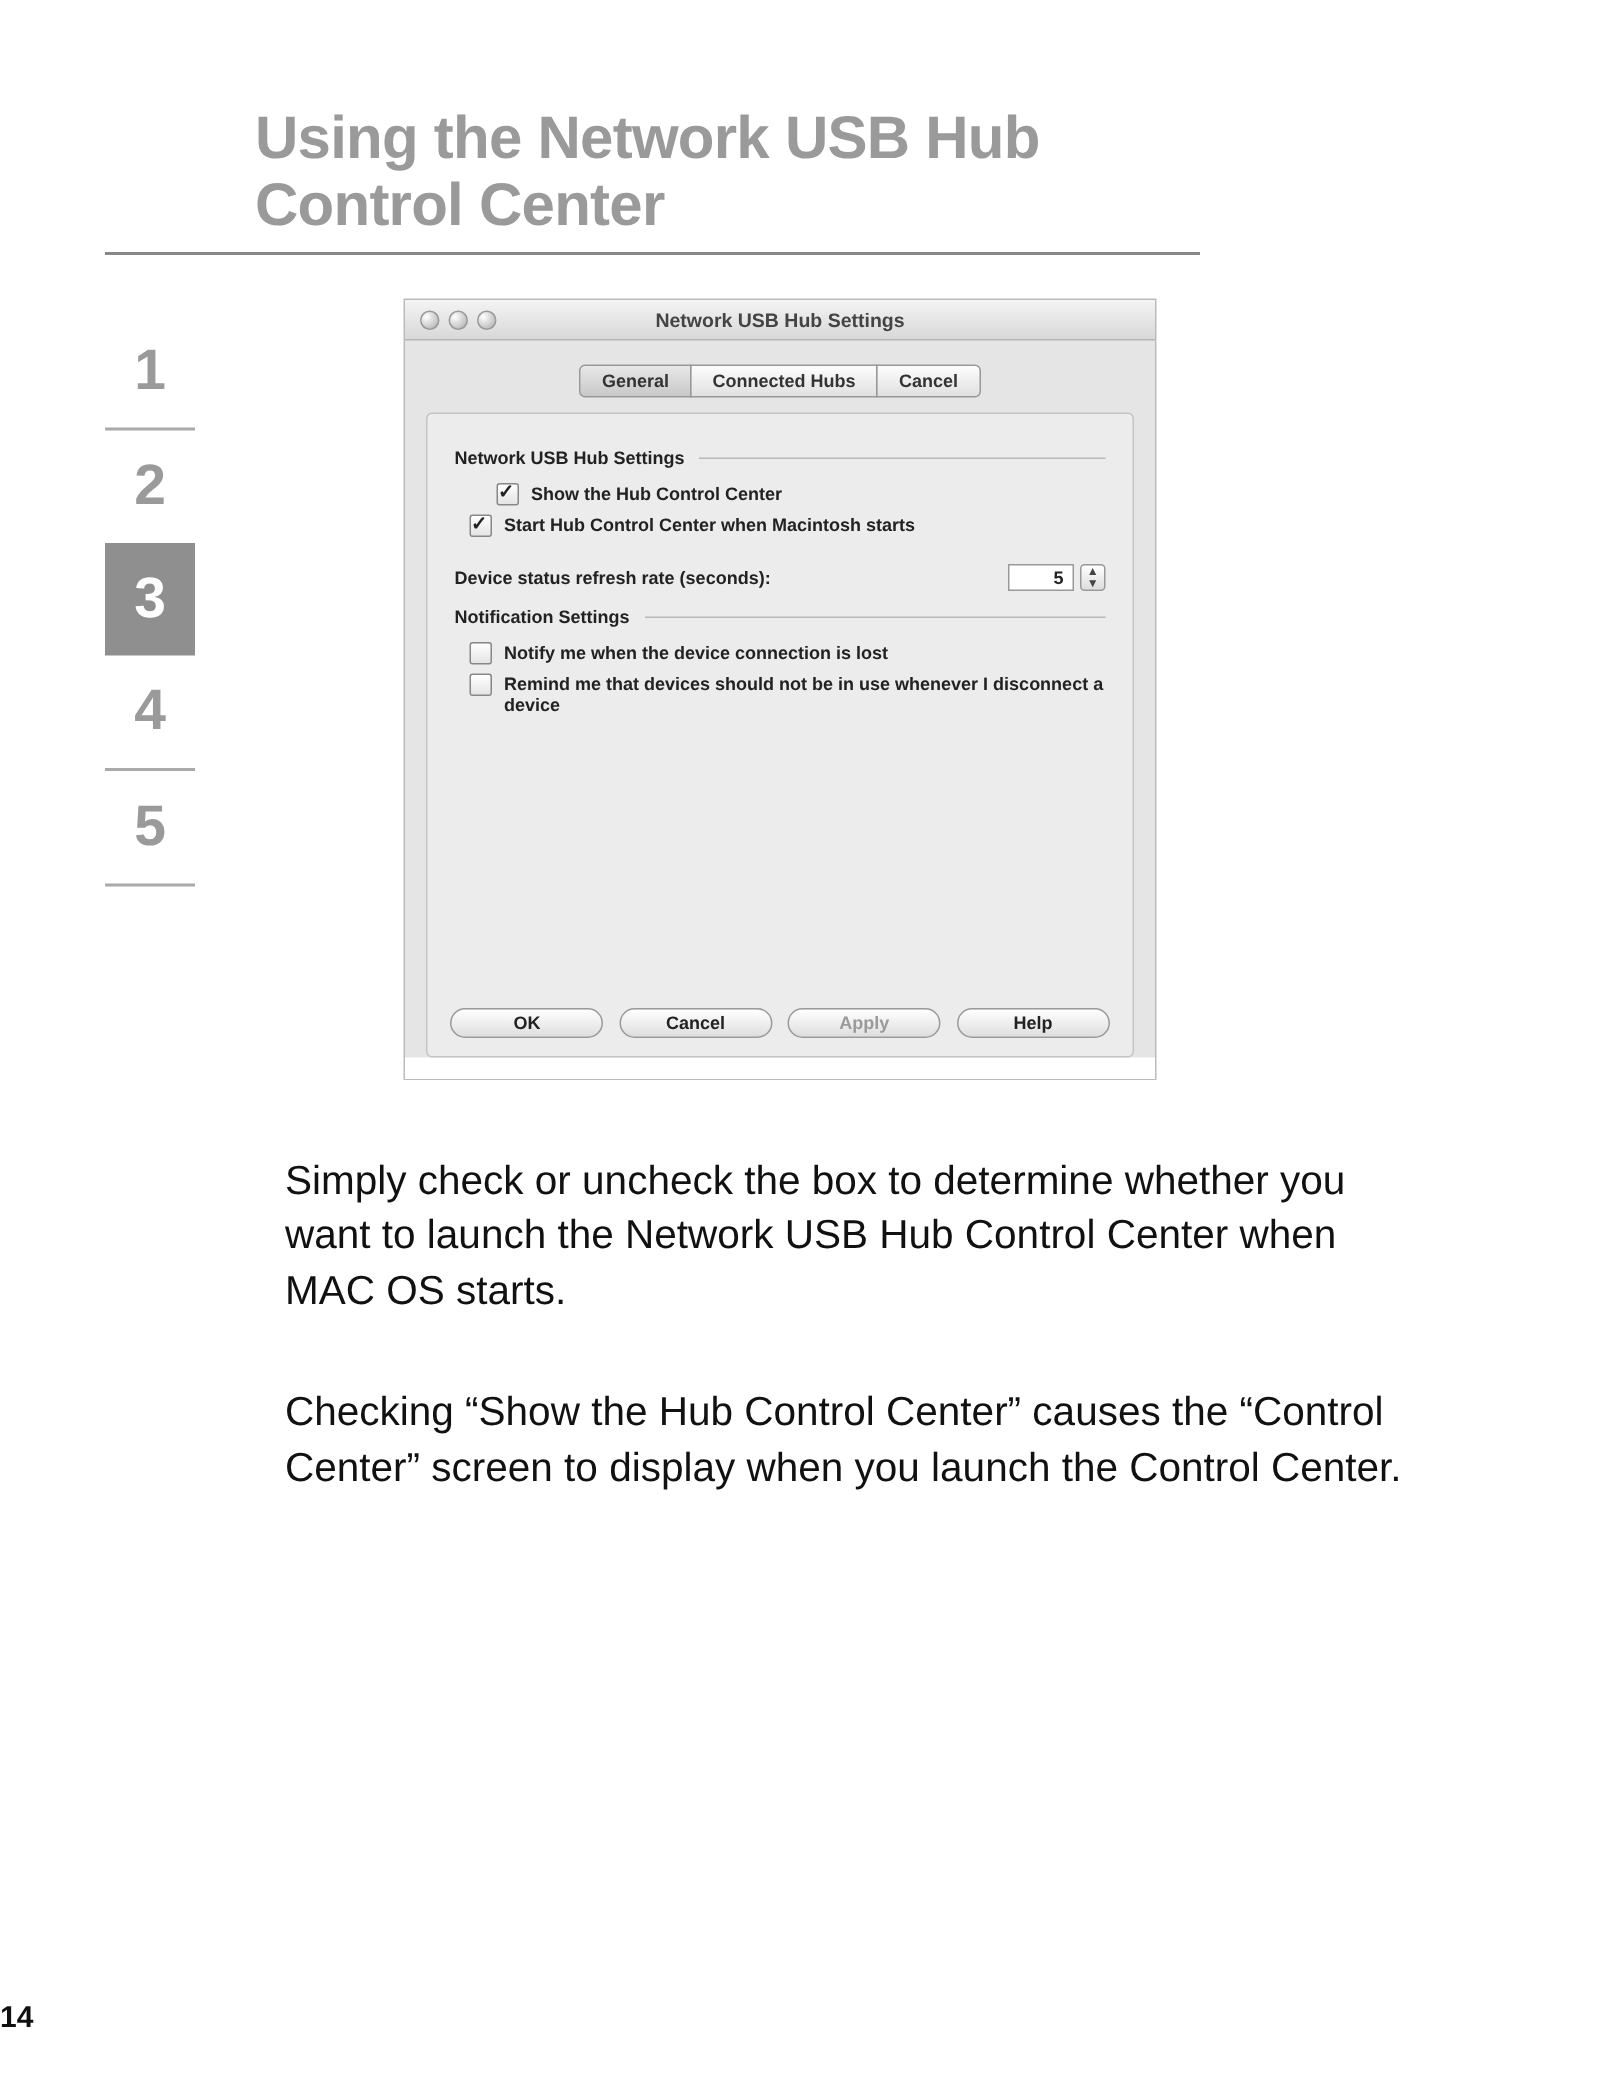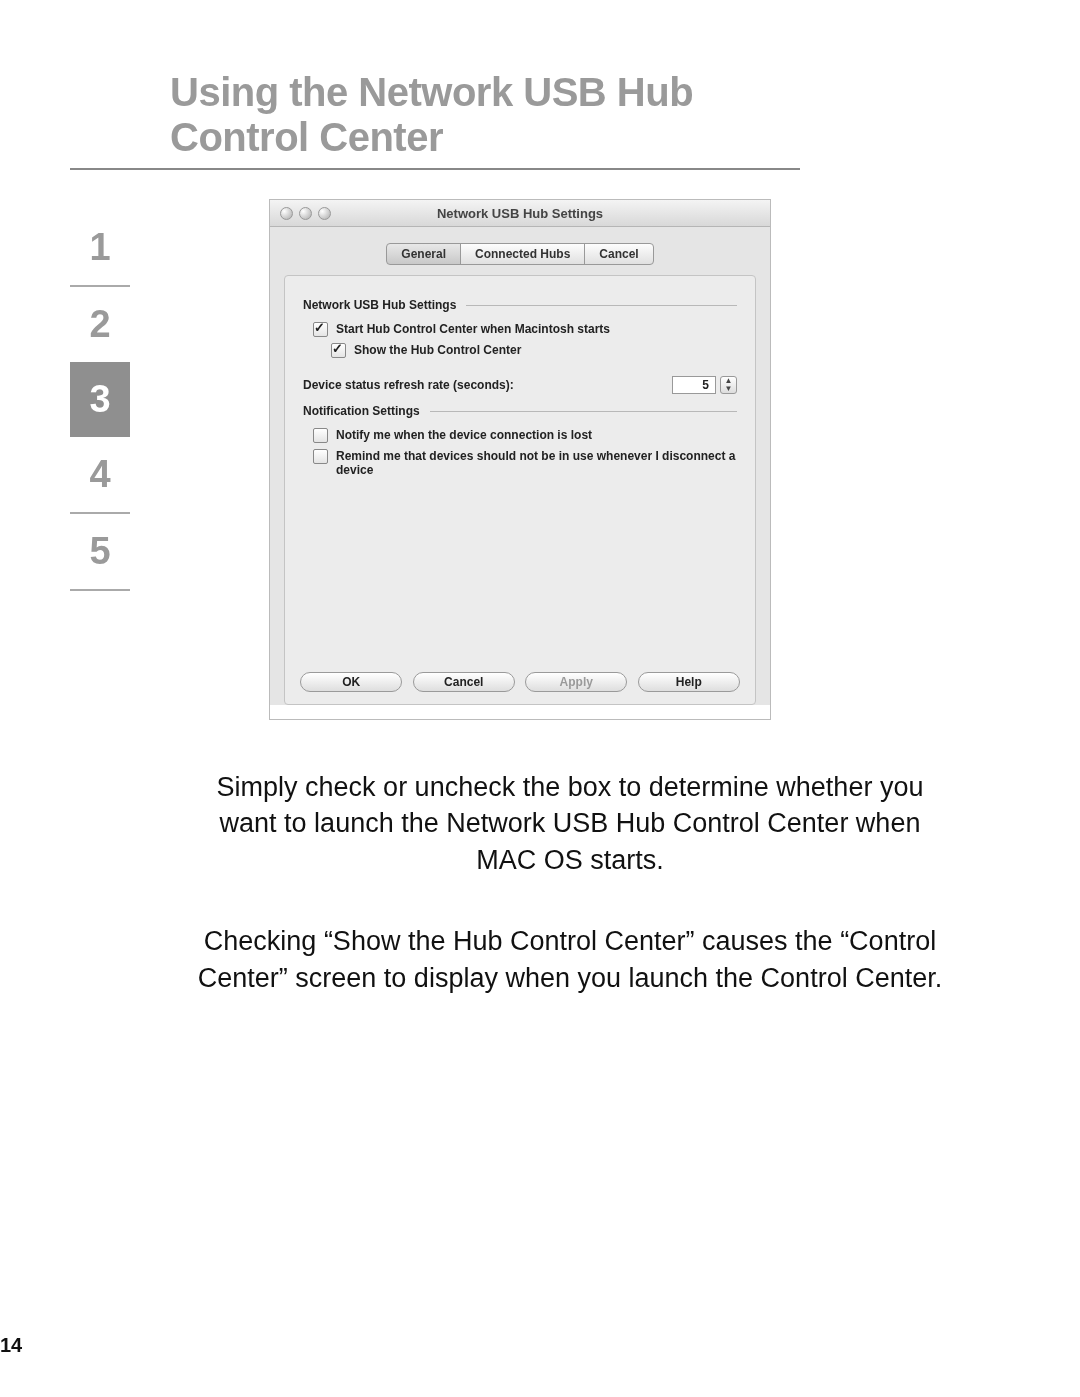--- a/index.html
+++ b/index.html
@@ -214,21 +214,20 @@
   .aqua-btn.disabled { color: #9a9a9a; }
 
   
   .doc-text {
     margin: 50px 0 0 120px;
     width: 760px;
     font-family: "Helvetica Neue", Helvetica, Arial, sans-serif;
     font-size: 27px;
     line-height: 1.35;
     color: #111;
-    text-align: center;
   }
   .doc-text p { margin: 0 0 45px; }
   .page-number {
     position: absolute;
     bottom: 40px;
     left: 0; right: 0;
     text-align: left;
     font-size: 20px;
     color: #111;
     font-weight: bold;
@@ -267,27 +266,27 @@
           <div class="seg">Cancel</div>
         </div>
 
         <div class="panel">
 
           <div class="group-label">
             <span>Network USB Hub Settings</span>
             <span class="line"></span>
           </div>
 
+          <div class="chk-row indent2">
+            <div class="chk checked"></div>
+            <span>Show the Hub Control Center</span>
+          </div>
           <div class="chk-row indent1">
             <div class="chk checked"></div>
             <span>Start Hub Control Center when Macintosh starts</span>
-          </div>
-          <div class="chk-row indent2">
-            <div class="chk checked"></div>
-            <span>Show the Hub Control Center</span>
           </div>
 
           <div class="refresh-row">
             <span>Device status refresh rate (seconds):</span>
             <div class="stepper">
               <div class="val">5</div>
               <div class="arrows">
                 <span>▲</span>
                 <span>▼</span>
               </div>

